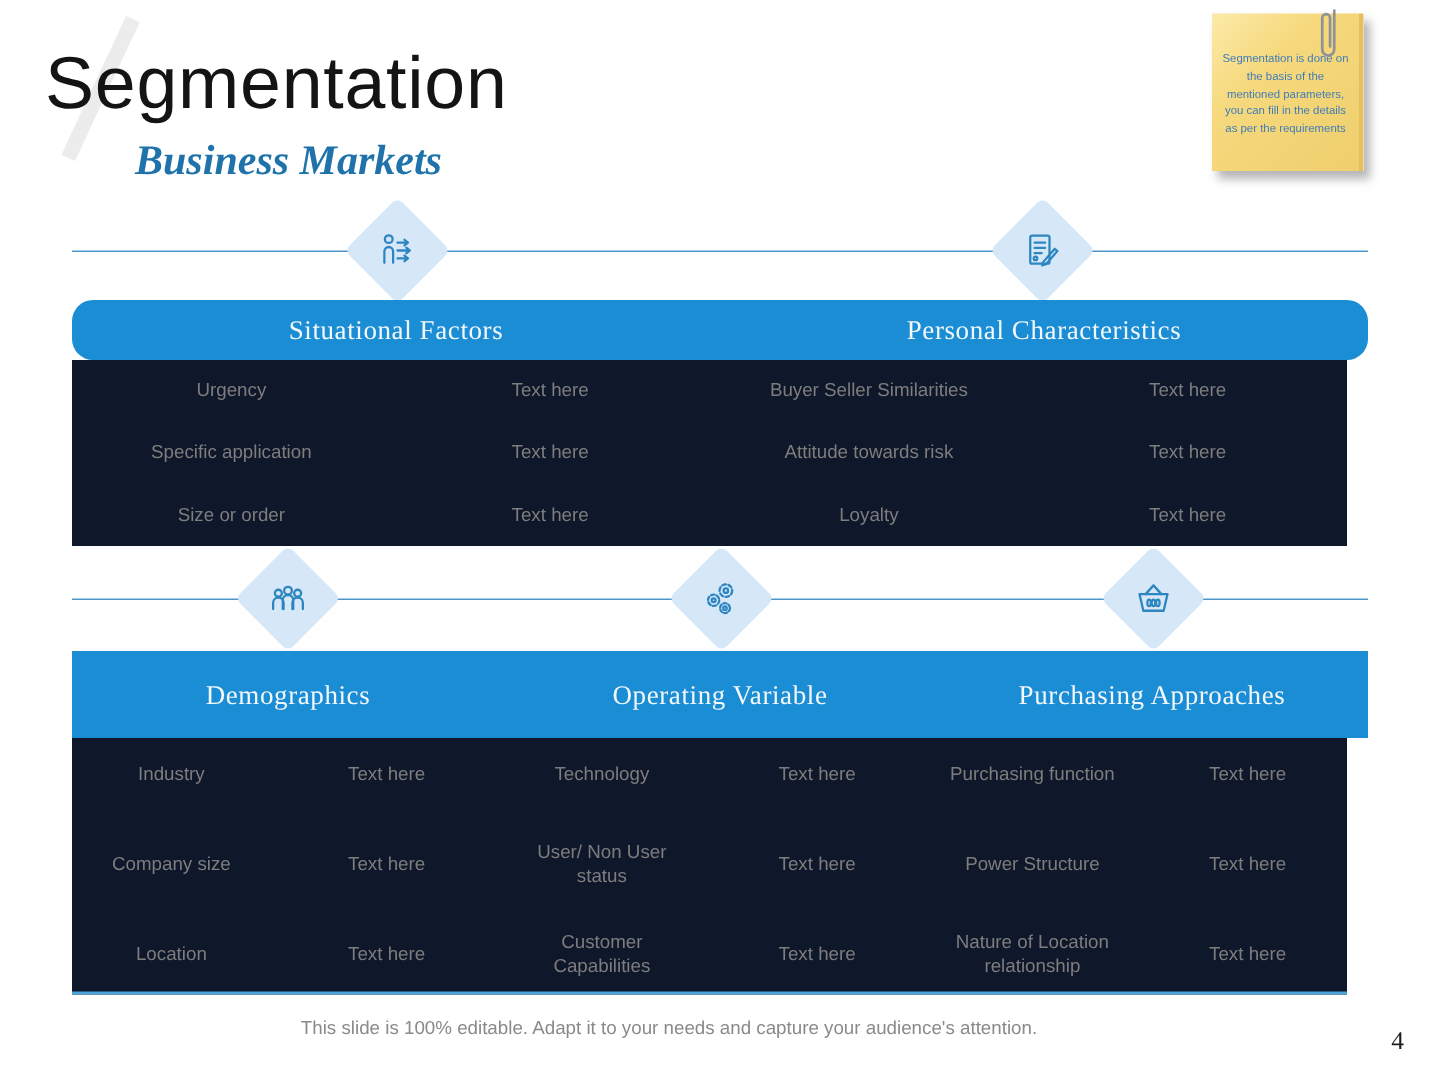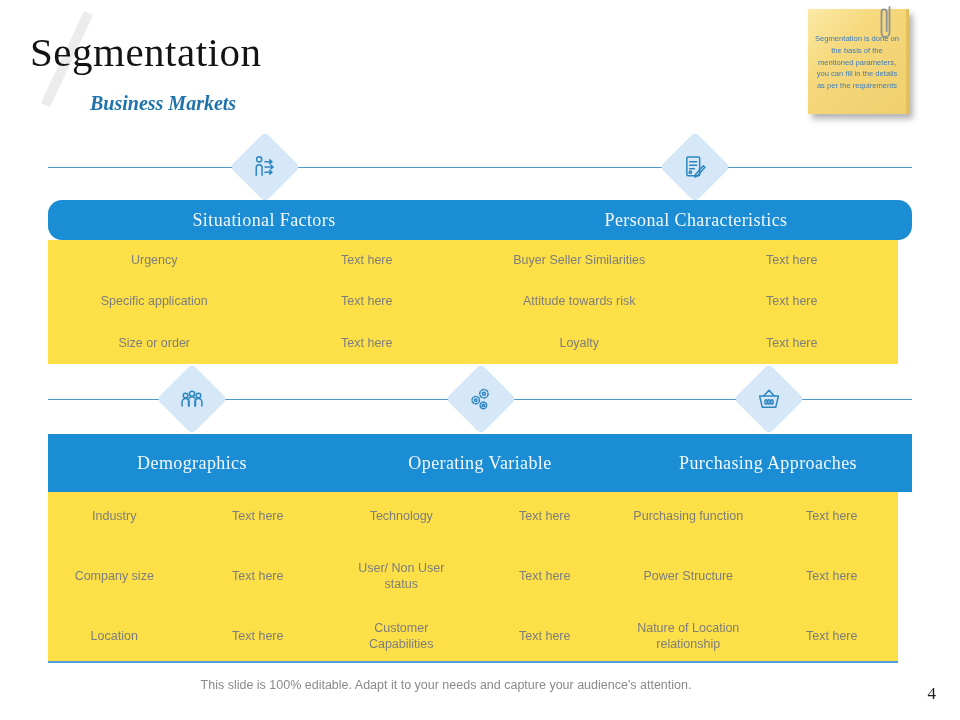--- a/index.html
+++ b/index.html
@@ -4,24 +4,24 @@
 <style>
   html,body{margin:0;padding:0;background:#fff;}
   .slide{position:relative;width:960px;height:720px;background:#ffffff;overflow:hidden;
          font-family:"Liberation Sans",sans-serif;}
 
   
   .slash{position:absolute;left:62px;top:8px;width:10px;height:102px;background:#ececec;
          transform:rotate(25deg);}
 
   
-  .title{position:absolute;left:30px;top:28px;margin:0;font-family:Liberation Serif, serif;
-         font-weight:500;font-size:41px;color:#141414;letter-spacing:.5px;}
+  .title{position:absolute;left:30px;top:28px;margin:0;font-family:Liberation Sans, sans-serif;
+         font-weight:500;font-size:49px;color:#141414;letter-spacing:.5px;}
   .subtitle{position:absolute;left:90px;top:92px;margin:0;font-family:"Liberation Serif",serif;
-            font-style:italic;font-weight:600;font-size:20px;color:#1f73aa;}
+            font-style:italic;font-weight:600;font-size:28px;color:#1f73aa;}
 
   
   .sticky{position:absolute;left:808px;top:9px;width:98px;height:105px;
           background:linear-gradient(135deg,#fbeaa8 0%,#f6d97d 35%,#efcf6d 100%);
           border-right:3px solid #e3c05d;box-shadow:4px 5px 6px rgba(90,90,90,.45);
           display:flex;align-items:center;justify-content:center;}
   .sticky p{margin:0;padding:2px 7px 0 7px;font-size:7.6px;line-height:1.55;color:#3f7cba;
             text-align:center;}
   .paperclip{position:absolute;right:12px;top:-6px;}
 
@@ -29,21 +29,21 @@
   .divider{position:absolute;left:48px;width:864px;height:1px;background:#2e86c1;opacity:.85;}
   .diamond{position:absolute;width:50px;height:50px;background:#d6e8f7;border-radius:5px;
            transform:rotate(45deg);}
   .diamond svg{transform:rotate(-45deg);position:absolute;left:11px;top:11px;}
 
   
   .thead{position:absolute;left:48px;width:864px;background:#1b8dd4;display:grid;}
   .thead .th{display:flex;align-items:center;justify-content:center;
              font-family:"Liberation Serif",serif;font-size:18px;color:#f2f8fc;
              letter-spacing:.4px;}
-  .tbody{position:absolute;left:48px;width:850px;background:#fde047;display:grid;}
+  .tbody{position:absolute;left:48px;width:850px;background:#0f172a;display:grid;}
   .tbody .td{display:flex;align-items:center;justify-content:center;text-align:center;
              font-size:12.5px;color:#7d7d7d;line-height:1.25;padding:0 6px;box-sizing:border-box;}
   .t1h{top:200px;height:40px;grid-template-columns:1fr 1fr;border-radius:14px;}
   .t1b{top:240px;height:124px;grid-template-columns:repeat(4,1fr);grid-auto-rows:1fr;}
   .t2h{top:434px;height:58px;grid-template-columns:1fr 1fr 1fr;}
   .t2b{top:492px;height:169px;grid-template-columns:repeat(6,1fr);grid-auto-rows:1fr;
        border-bottom:2px solid #4ba3d9;gap:11px;}
 
   
   .footer{position:absolute;left:0;top:678px;width:892px;text-align:center;

